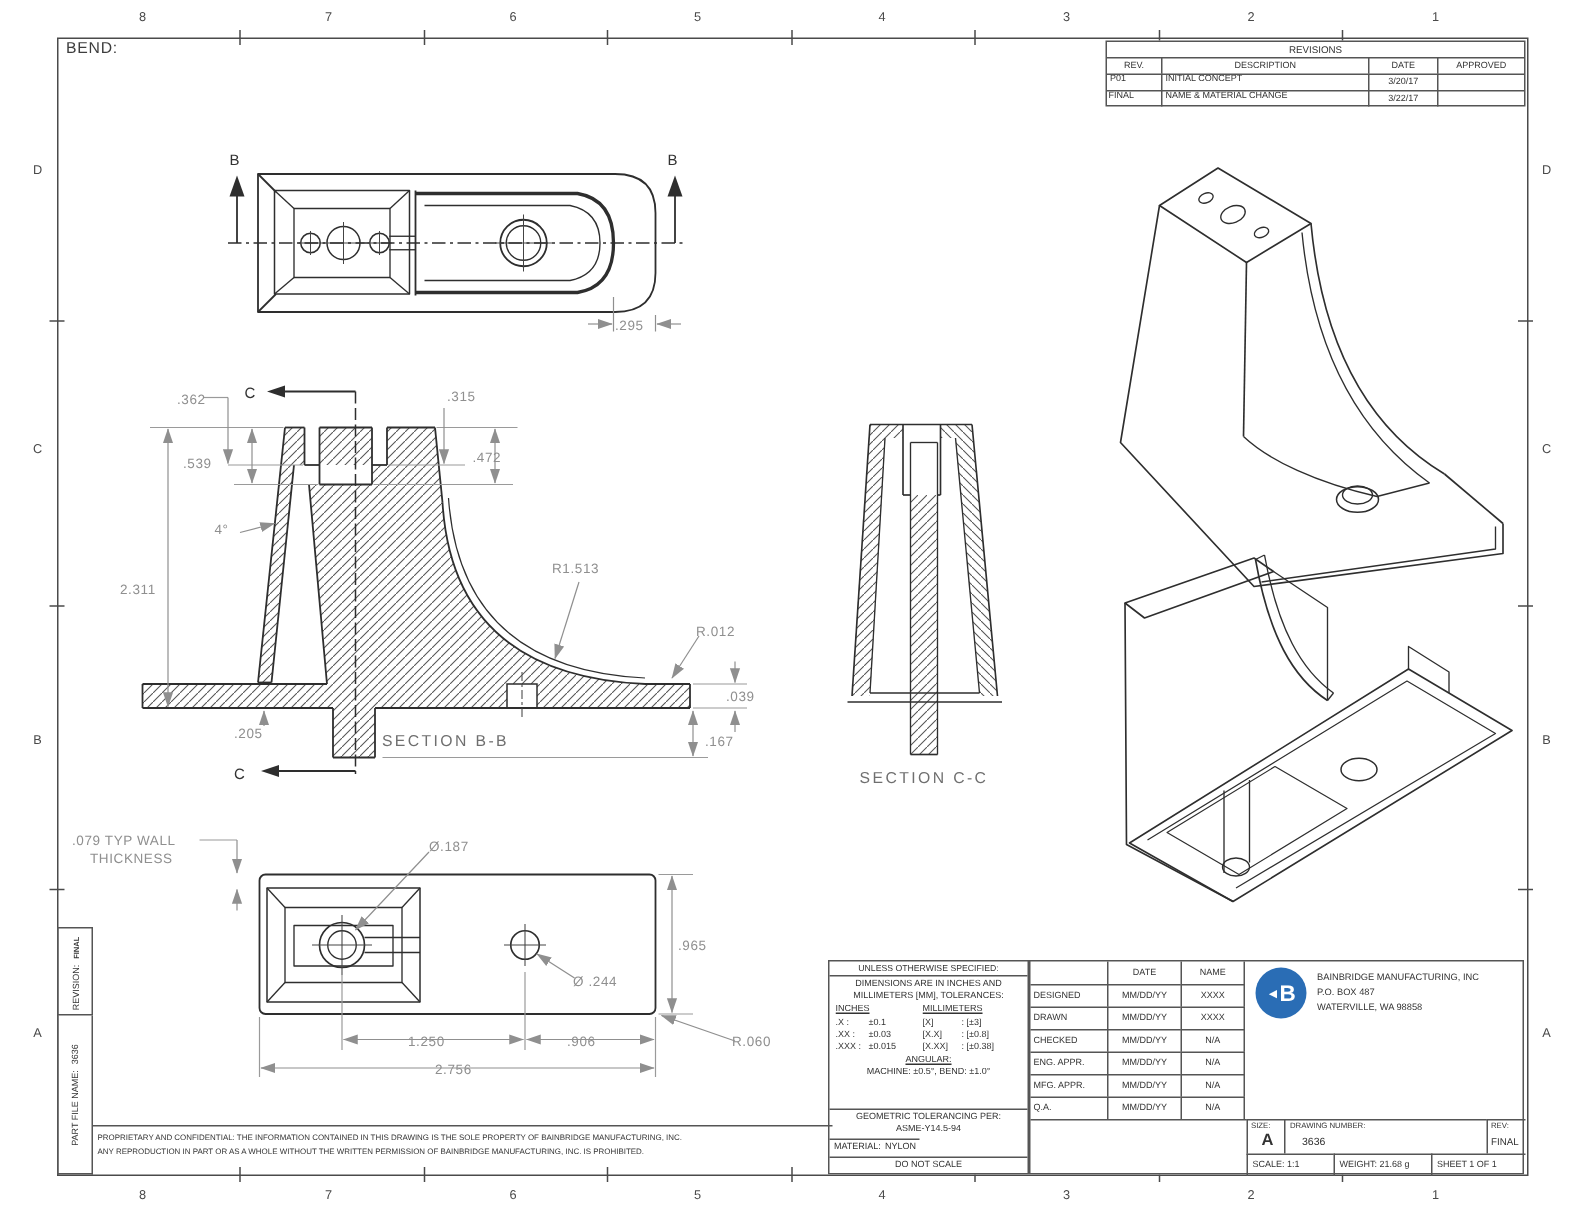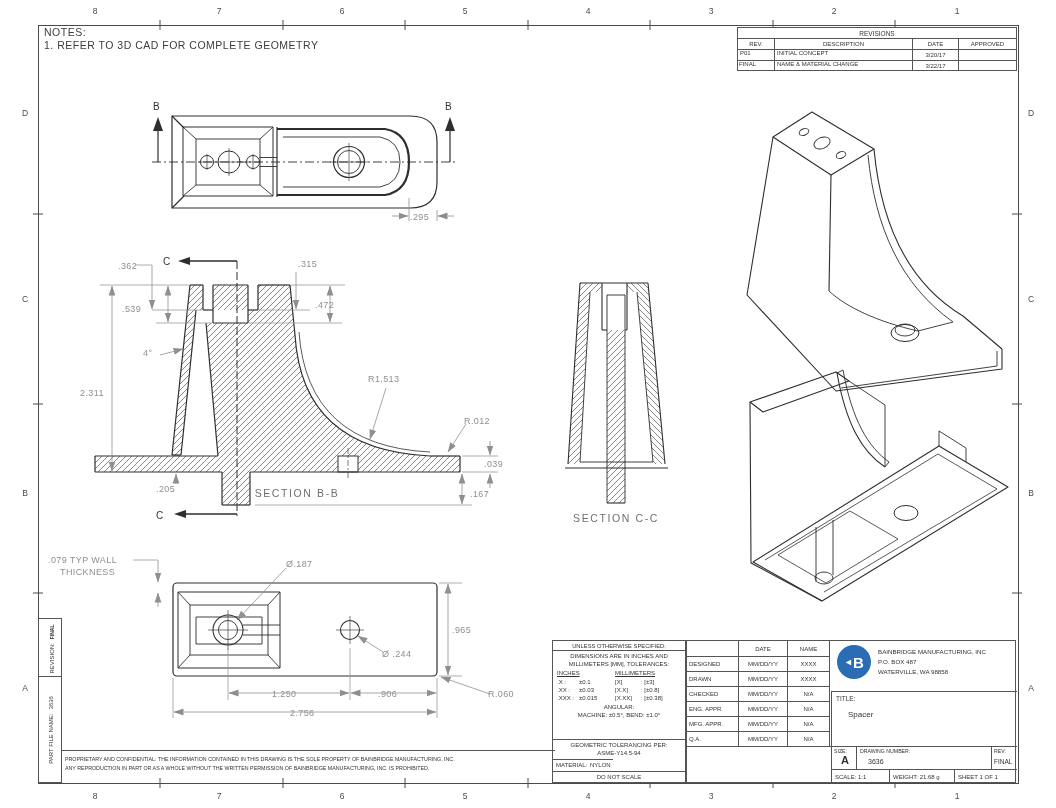--- a/index.html
+++ b/index.html
@@ -351,22 +351,21 @@
       <circle cx="724" cy="762" r="12.5"></circle>
         <circle cx="724" cy="762" r="6.5"></circle>
       <line x1="707" y1="762" x2="741" y2="762" stroke-width="0.7" stroke-dasharray="6,2,2,2"></line>
       <line x1="724" y1="745" x2="724" y2="779" stroke-width="0.7" stroke-dasharray="6,2,2,2"></line>
       <path d="M758,751 L801,744 L801,777 L758,770 Z"></path>
       <line x1="750" y1="760.5" x2="809" y2="760.5" stroke-width="0.7" stroke-dasharray="6,2,2,2"></line>
     </g>
   </svg>
 
   <div class="abs" style="left:44px;top:26px;font-size:10.5px;letter-spacing:.5px;color:#3d3d3d;line-height:13px;">
-    <div>NOTES:</div>
-    <div>1.  REFER TO 3D CAD FOR COMPLETE GEOMETRY</div>
+    <div>BEND:</div>
   </div>
 
   <div class="abs tbl" style="left:737px;top:27px;width:280px;height:44px;">
     <div class="cell ctr" style="left:0;top:0;width:278px;height:10px;font-size:6.5px;">REVISIONS</div>
     <div class="cell ctr cb" style="left:0;top:10px;width:36px;height:11px;border-left:none;">REV.</div>
     <div class="cell ctr cb" style="left:36px;top:10px;width:138px;height:11px;">DESCRIPTION</div>
     <div class="cell ctr cb" style="left:174px;top:10px;width:46px;height:11px;">DATE</div>
     <div class="cell ctr cb" style="left:220px;top:10px;width:58px;height:11px;">APPROVED</div>
 
     <div class="cell cb" style="left:0;top:21px;width:36px;height:11px;border-left:none;padding-left:2px;">P01</div>
@@ -439,24 +438,20 @@
     <div class="cell ctr cb" style="left:100px;top:90px;width:43px;height:15px;border-right:1px solid #555;">N/A</div>
 
     <div class="abs" style="left:150px;top:4px;width:34px;height:34px;border-radius:50%;background:#2a6db5;display:flex;align-items:center;justify-content:center;">
       <span style="color:#fff;font-size:9px;">◄</span>
       <span style="color:#fff;font-size:15px;font-weight:bold;">B</span>
     </div>
     <div class="cell" style="left:191px;top:7px;width:140px;font-size:6.2px;">BAINBRIDGE MANUFACTURING, INC</div>
     <div class="cell" style="left:191px;top:17px;width:140px;font-size:6.2px;">P.O. BOX 487</div>
     <div class="cell" style="left:191px;top:27px;width:140px;font-size:6.2px;">WATERVILLE, WA 98858</div>
 
-    <div class="cell" style="left:144px;top:50px;width:186px;height:55px;border-top:1px solid #555;border-left:1px solid #555;padding:3px 0 0 4px;font-size:6.5px;">
-      <div>TITLE:</div>
-      <div style="font-size:8px;margin:8px 0 0 12px;">Spacer</div>
-    </div>
 
     <div class="cell" style="left:0;top:105px;width:144px;height:38px;border-top:1px solid #555;"></div>
     <div class="cell" style="left:144px;top:105px;width:25px;height:23px;border-top:1px solid #555;border-left:1px solid #555;padding:1px 0 0 2px;font-size:5.2px;">
       <div>SIZE:</div>
       <div style="font-size:11px;font-weight:bold;text-align:center;">A</div>
     </div>
     <div class="cell" style="left:169px;top:105px;width:135px;height:23px;border-top:1px solid #555;border-left:1px solid #555;padding:1px 0 0 3px;font-size:5.2px;">
       <div>DRAWING NUMBER:</div>
       <div style="font-size:7px;margin:4px 0 0 8px;">3636</div>
     </div>

